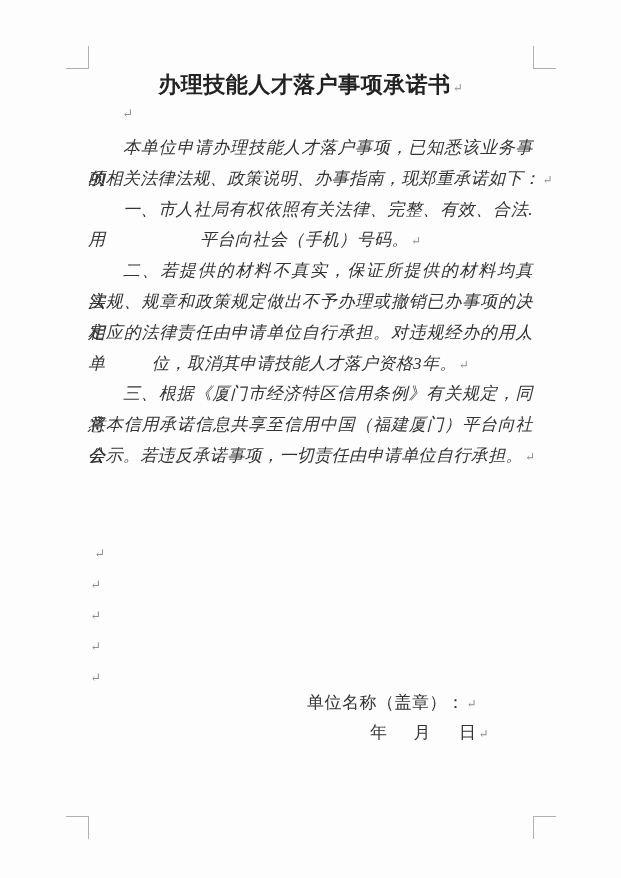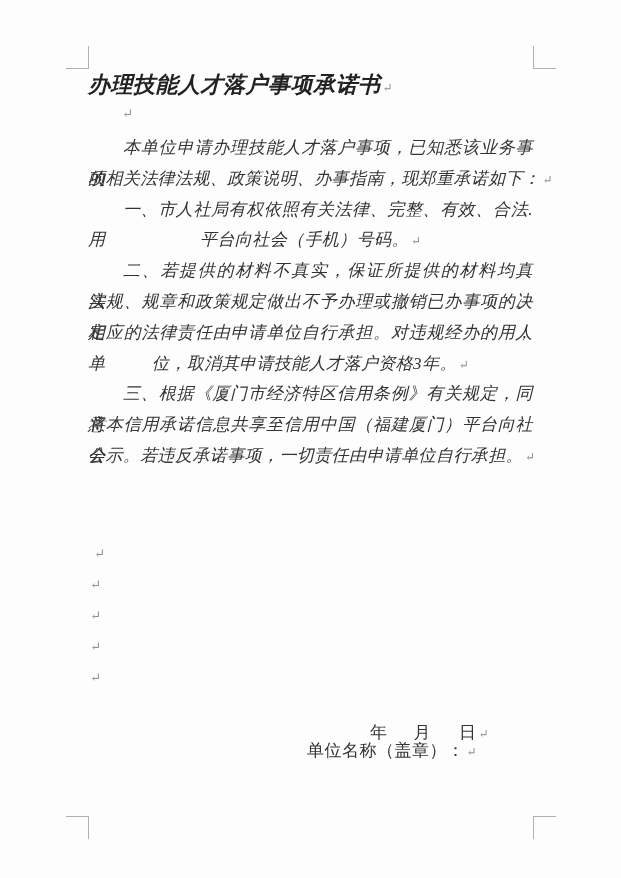--- a/index.html
+++ b/index.html
@@ -13,22 +13,22 @@
   }
   
   .crop{position:absolute;width:22px;height:22px;}
   .crop.tl{left:66px;top:46px;border-right:1px solid #b0b0b0;border-bottom:1px solid #b0b0b0;}
   .crop.tr{left:533px;top:46px;border-left:1px solid #b0b0b0;border-bottom:1px solid #b0b0b0;}
   .crop.bl{left:66px;top:816px;border-right:1px solid #b0b0b0;border-top:1px solid #b0b0b0;}
   .crop.br{left:533px;top:816px;border-left:1px solid #b0b0b0;border-top:1px solid #b0b0b0;}
 
   .title{
     position:absolute;left:88px;top:70px;width:445px;
-    font-size:22px;font-weight:bold;color:#222;
-    letter-spacing:0.5px;white-space:nowrap;font-style:italic;
+    text-align:center;font-size:22px;font-weight:bold;color:#222;
+    letter-spacing:0.5px;white-space:nowrap;
   }
   .pmark{
     color:#8f8f8f;font-size:12px;font-weight:normal;
     margin-left:2px;letter-spacing:0;
   }
   .after-title-mark{position:absolute;left:120px;top:106px;font-size:13px;}
 
   .body-text{
     position:absolute;left:88px;top:133px;width:445px;
     font-size:17px;line-height:30.8px;letter-spacing:0.4px;font-style:italic;
@@ -39,21 +39,21 @@
 
   .empty-marks .pmark{position:absolute;font-size:13px;}
   .empty-marks .m0{left:92px;top:546px;}
   .empty-marks .m1{left:88px;top:577px;}
   .empty-marks .m2{left:88px;top:608px;}
   .empty-marks .m3{left:88px;top:639px;}
   .empty-marks .m4{left:88px;top:670px;}
 
   .sig-line{
     position:absolute;left:307px;top:691px;
-    font-size:17px;letter-spacing:0.5px;white-space:nowrap;margin-top:48px;
+    font-size:17px;letter-spacing:0.5px;white-space:nowrap;
   }
   .date-line{
     position:absolute;left:370px;top:721px;
     font-size:17px;letter-spacing:0.5px;white-space:nowrap;
   }
   .date-line .month{margin-left:26px;}
   .date-line .day{margin-left:28px;}
 </style>
 </head>
 <body>

